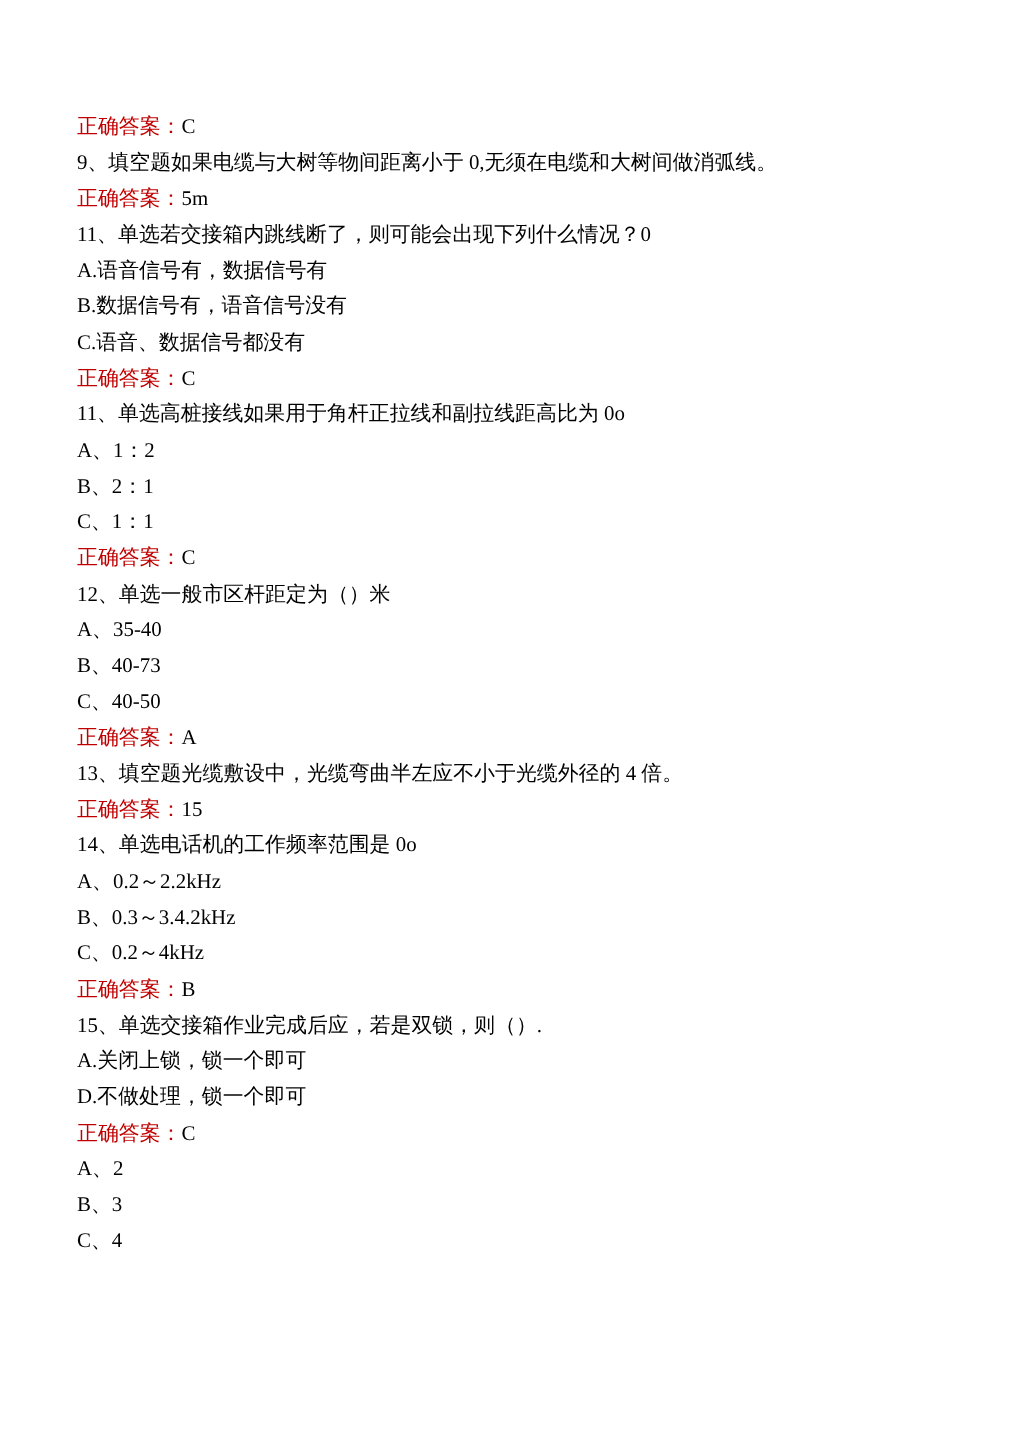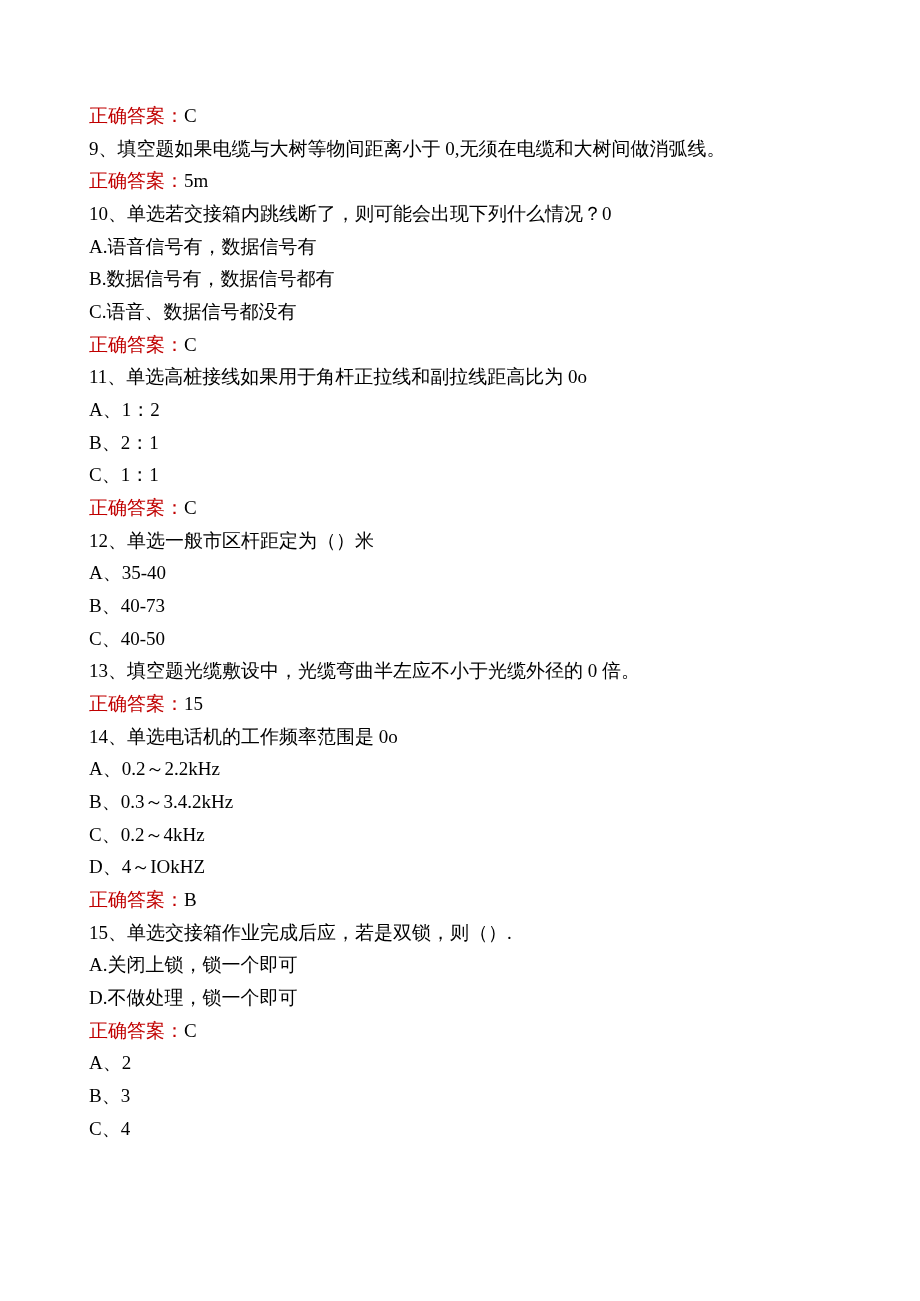--- a/index.html
+++ b/index.html
@@ -6,51 +6,51 @@
     margin: 0;
     padding: 100px 70px 60px 70px;
     font-family: "SimSun", "宋体", serif;
     font-size: 19px;
     line-height: 1.72;
     color: #000;
     background: #fff;
     width: 920px;
     box-sizing: border-box;
   }
-  .line { white-space: pre-wrap; margin-left: 19px; }
+  .line { white-space: pre-wrap; }
   .red { color: #c00000; }
 </style>
 </head>
 <body>
 
 <div id="content">
     <div class="line"><span class="red">正确答案：</span><span>C</span></div>
     <div class="line"><span>9、填空题如果电缆与大树等物间距离小于 0,无须在电缆和大树间做消弧线。</span></div>
     <div class="line"><span class="red">正确答案：</span><span>5m</span></div>
-    <div class="line"><span>10、单选若交接箱内跳线断了，则可能会出现下列什么情况？0</span></div>
+    <div class="line"><span>11、单选若交接箱内跳线断了，则可能会出现下列什么情况？0</span></div>
     <div class="line"><span>A.语音信号有，数据信号有</span></div>
-    <div class="line"><span>B.数据信号有，数据信号都有</span></div>
+    <div class="line"><span>B.数据信号有，语音信号没有</span></div>
     <div class="line"><span>C.语音、数据信号都没有</span></div>
     <div class="line"><span class="red">正确答案：</span><span>C</span></div>
     <div class="line"><span>11、单选高桩接线如果用于角杆正拉线和副拉线距高比为 0o</span></div>
     <div class="line"><span>A、1：2</span></div>
     <div class="line"><span>B、2：1</span></div>
     <div class="line"><span>C、1：1</span></div>
     <div class="line"><span class="red">正确答案：</span><span>C</span></div>
     <div class="line"><span>12、单选一般市区杆距定为（）米</span></div>
     <div class="line"><span>A、35-40</span></div>
     <div class="line"><span>B、40-73</span></div>
     <div class="line"><span>C、40-50</span></div>
-    <div class="line"><span>13、填空题光缆敷设中，光缆弯曲半左应不小于光缆外径的 0 倍。</span></div>
+    <div class="line"><span class="red">正确答案：</span><span>A</span></div>
+    <div class="line"><span>13、填空题光缆敷设中，光缆弯曲半左应不小于光缆外径的 4 倍。</span></div>
     <div class="line"><span class="red">正确答案：</span><span>15</span></div>
     <div class="line"><span>14、单选电话机的工作频率范围是 0o</span></div>
     <div class="line"><span>A、0.2～2.2kHz</span></div>
     <div class="line"><span>B、0.3～3.4.2kHz</span></div>
     <div class="line"><span>C、0.2～4kHz</span></div>
-    <div class="line"><span>D、4～IOkHZ</span></div>
     <div class="line"><span class="red">正确答案：</span><span>B</span></div>
     <div class="line"><span>15、单选交接箱作业完成后应，若是双锁，则（）.</span></div>
     <div class="line"><span>A.关闭上锁，锁一个即可</span></div>
     <div class="line"><span>D.不做处理，锁一个即可</span></div>
     <div class="line"><span class="red">正确答案：</span><span>C</span></div>
     <div class="line"><span>A、2</span></div>
     <div class="line"><span>B、3</span></div>
     <div class="line"><span>C、4</span></div>
   </div>
 

